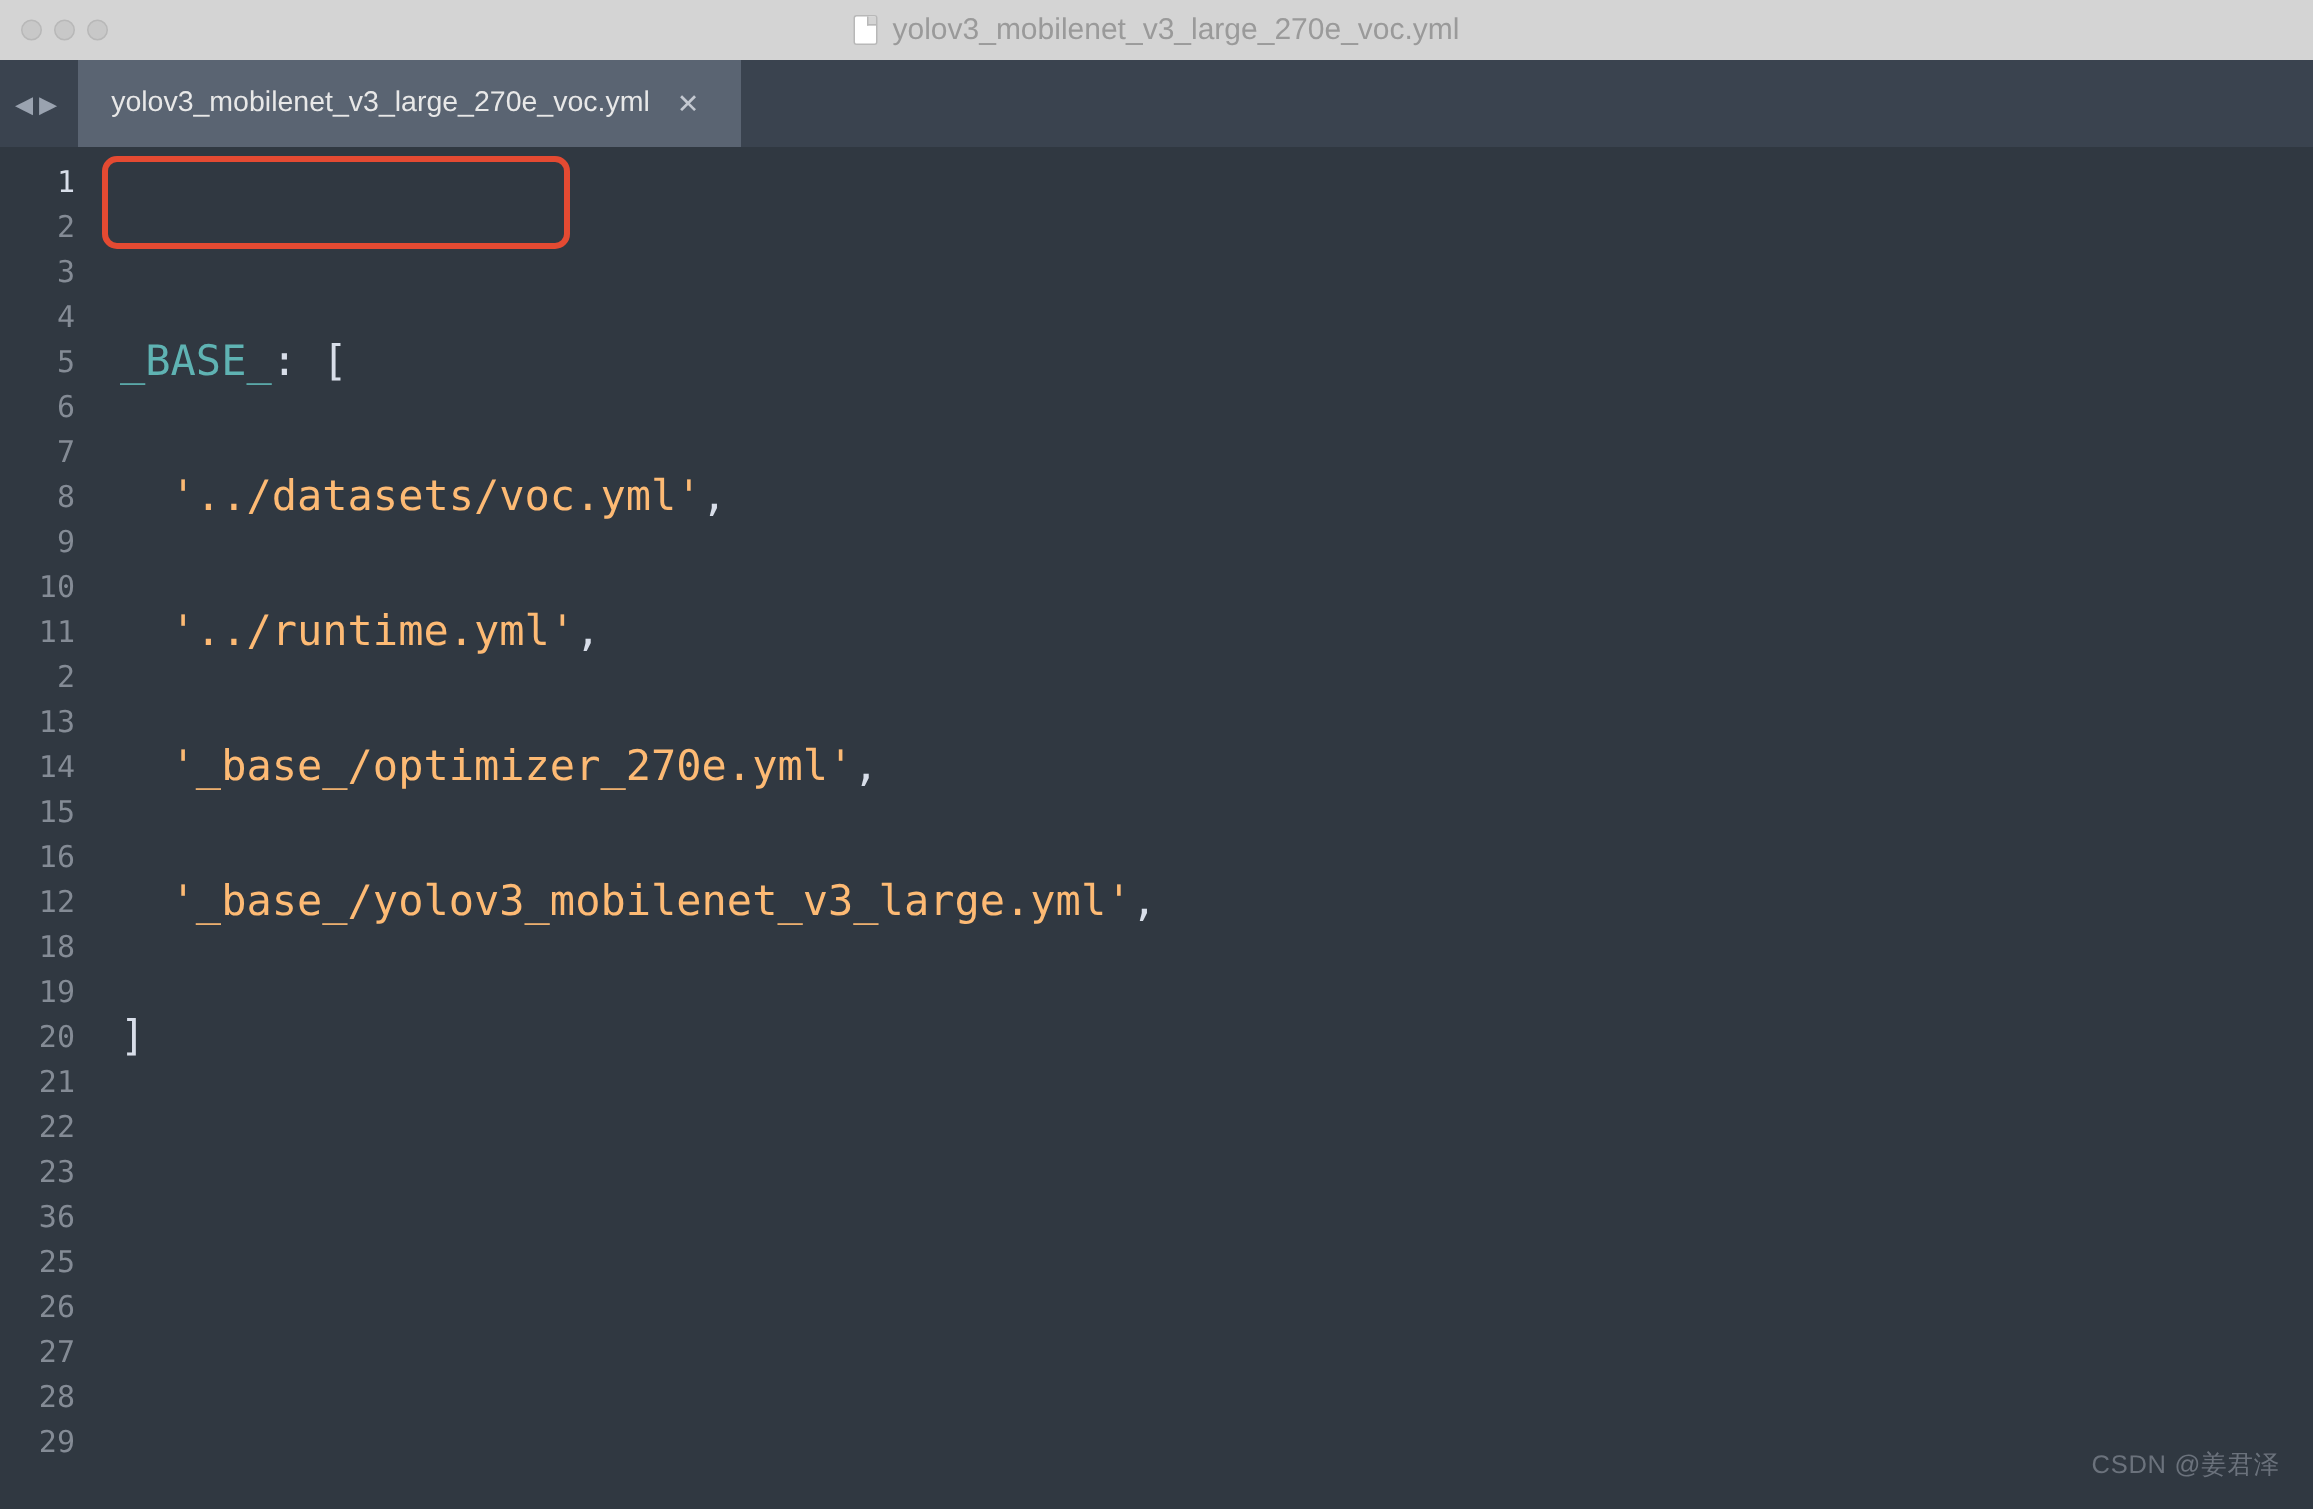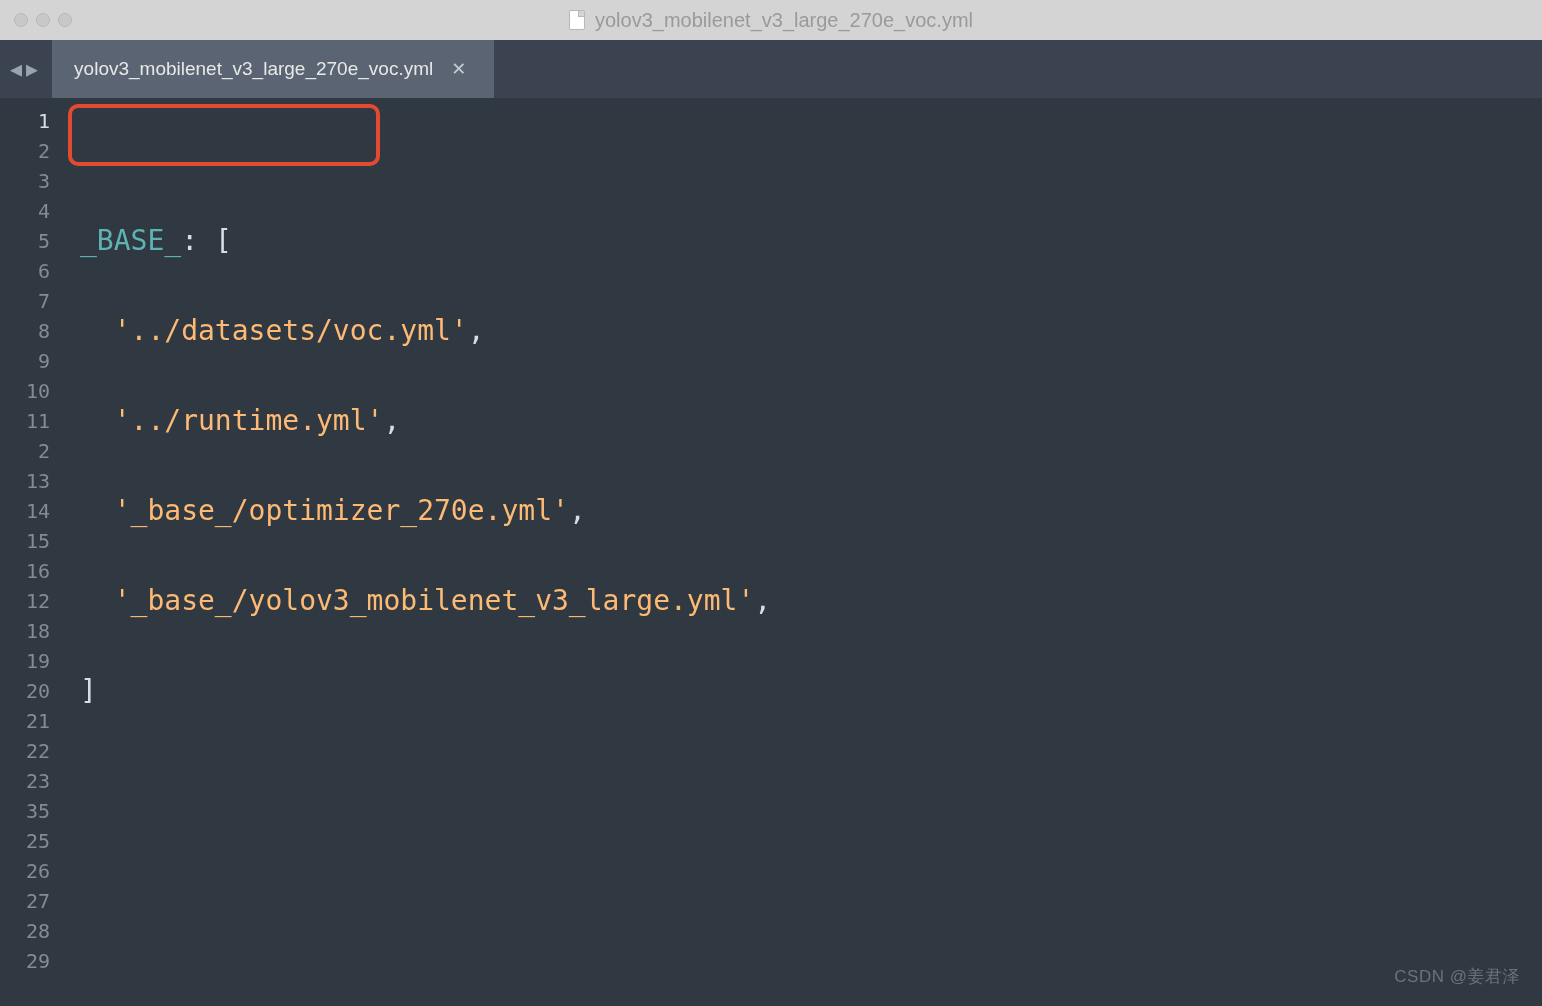--- a/index.html
+++ b/index.html
@@ -213,21 +213,21 @@
     <div class="ln">14</div>
     <div class="ln">15</div>
     <div class="ln">16</div>
     <div class="ln">12</div>
     <div class="ln">18</div>
     <div class="ln">19</div>
     <div class="ln">20</div>
     <div class="ln">21</div>
     <div class="ln">22</div>
     <div class="ln">23</div>
-    <div class="ln">35</div>
+    <div class="ln">36</div>
     <div class="ln">25</div>
     <div class="ln">26</div>
     <div class="ln">27</div>
     <div class="ln">28</div>
     <div class="ln">29</div>
   </div>
 
   <div class="code">
     <div class="highlight-box"></div>
 

